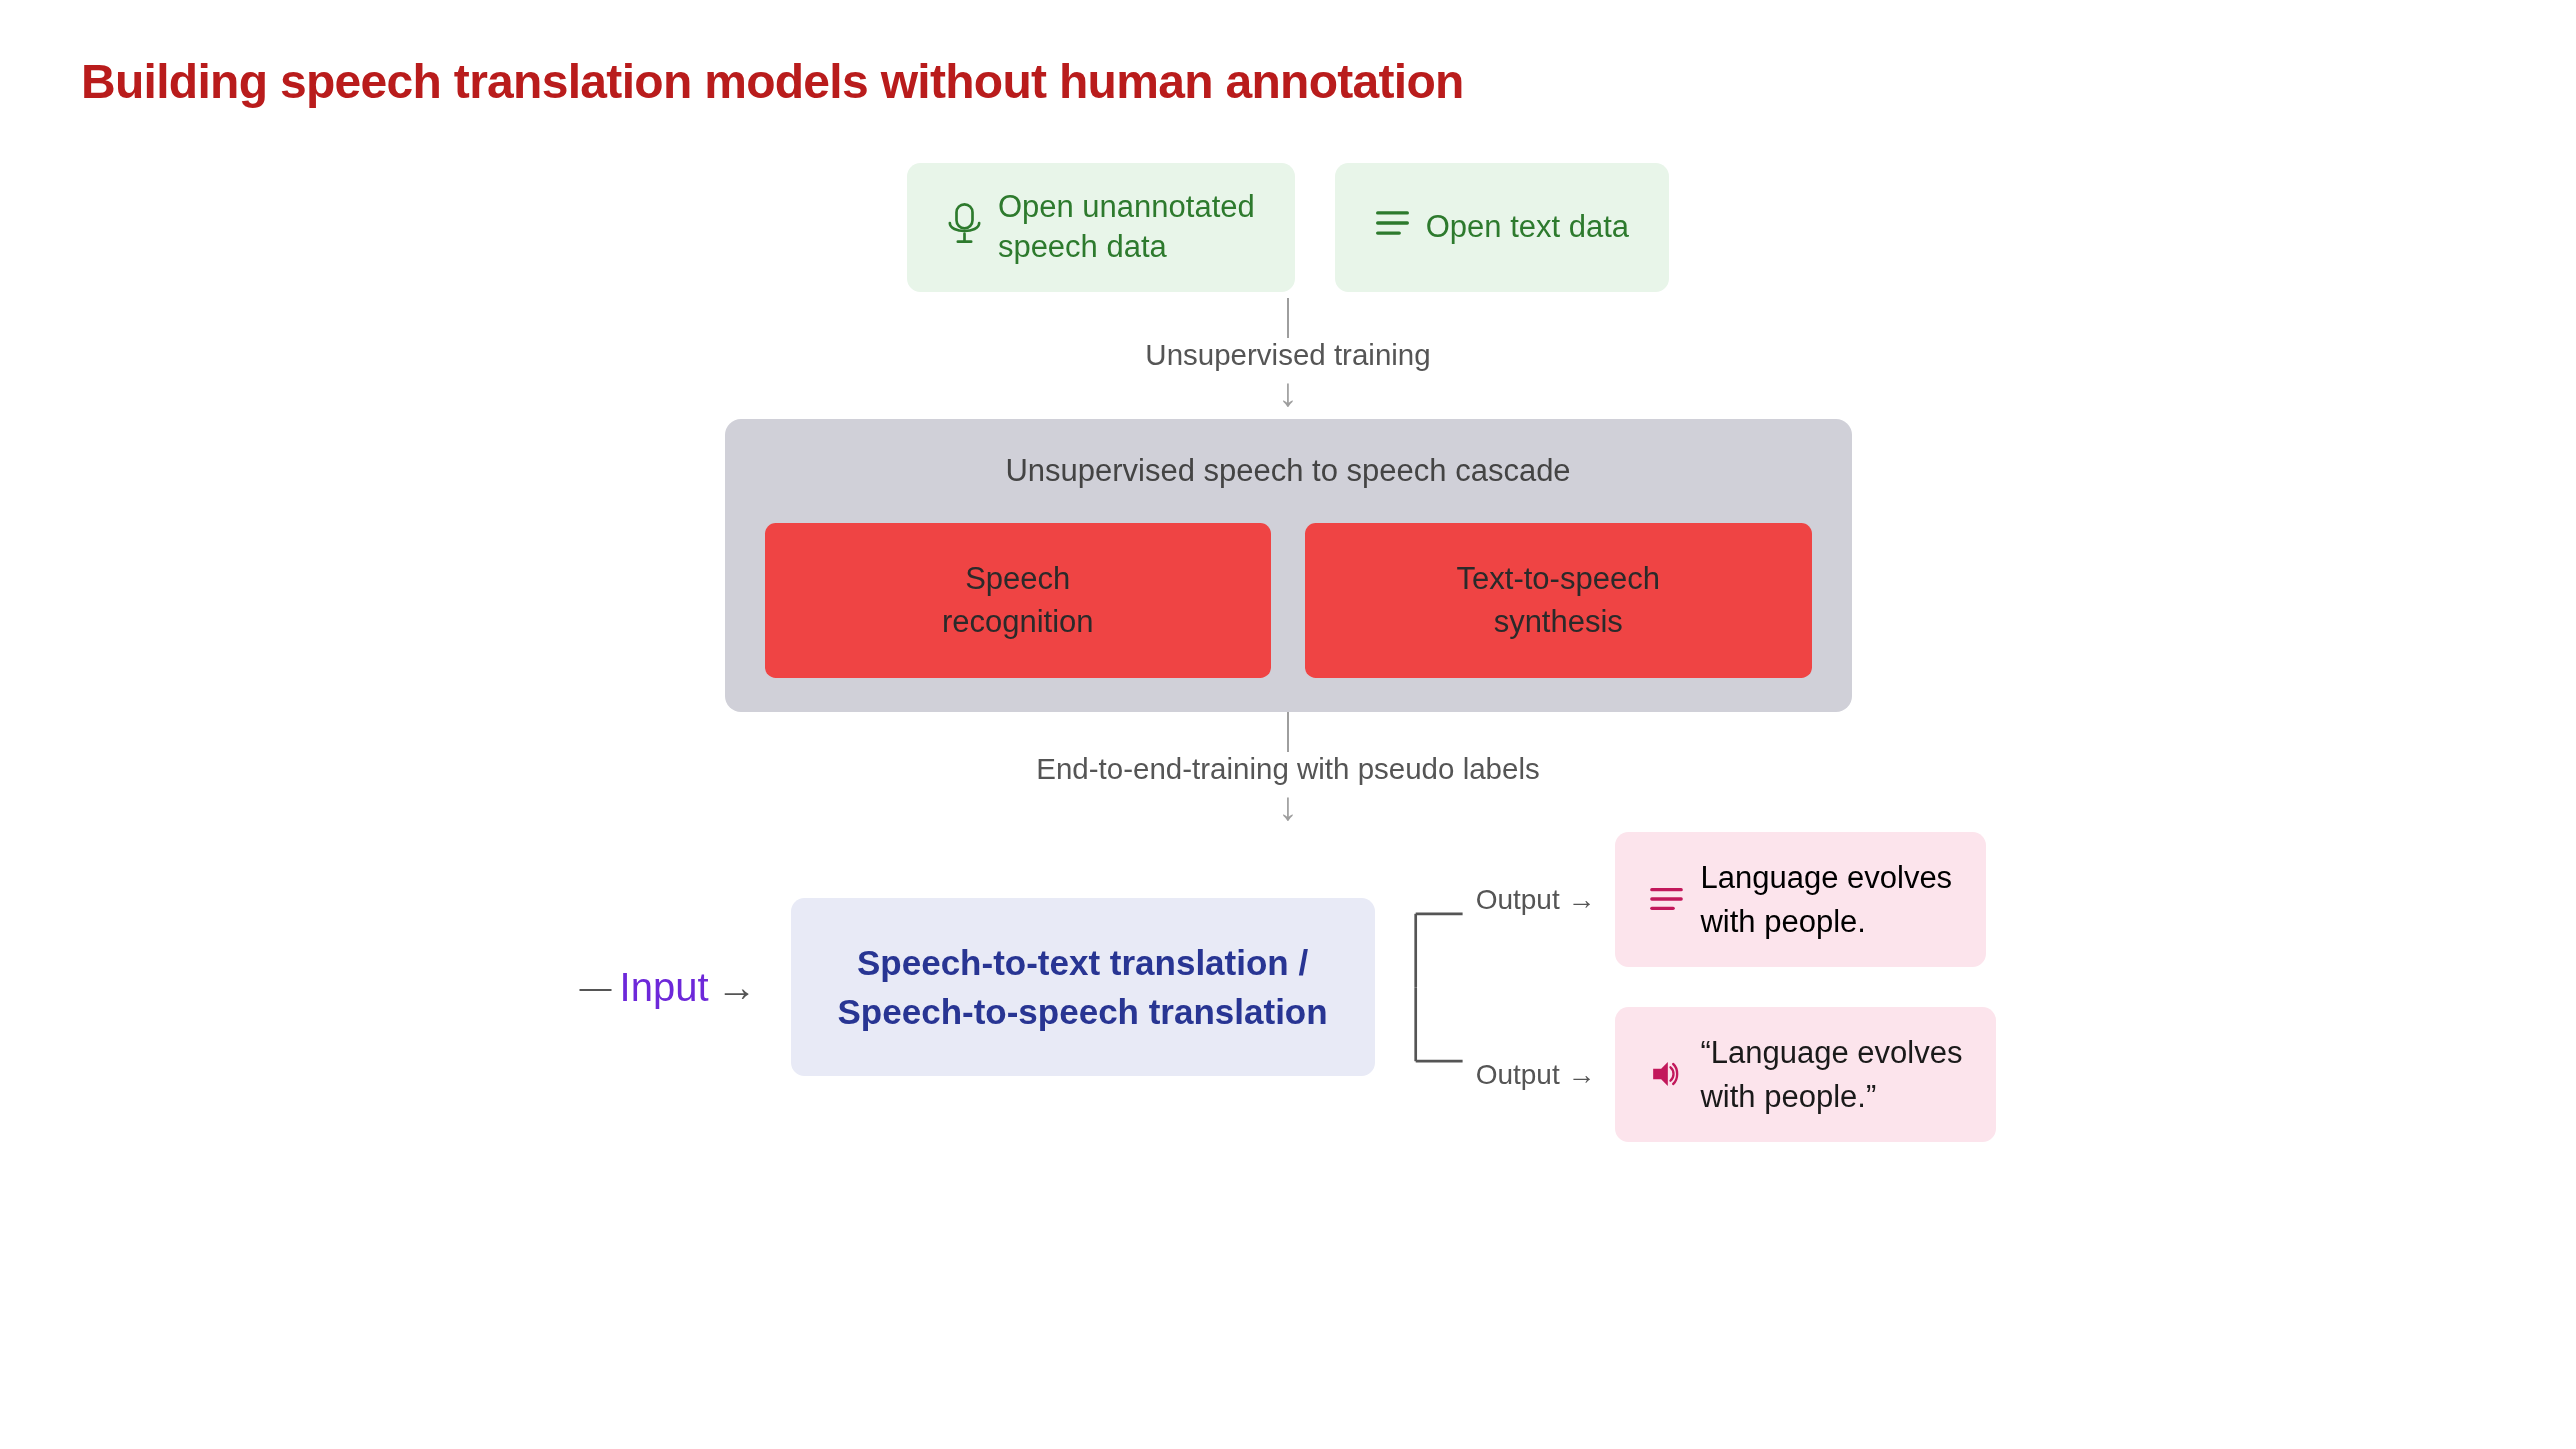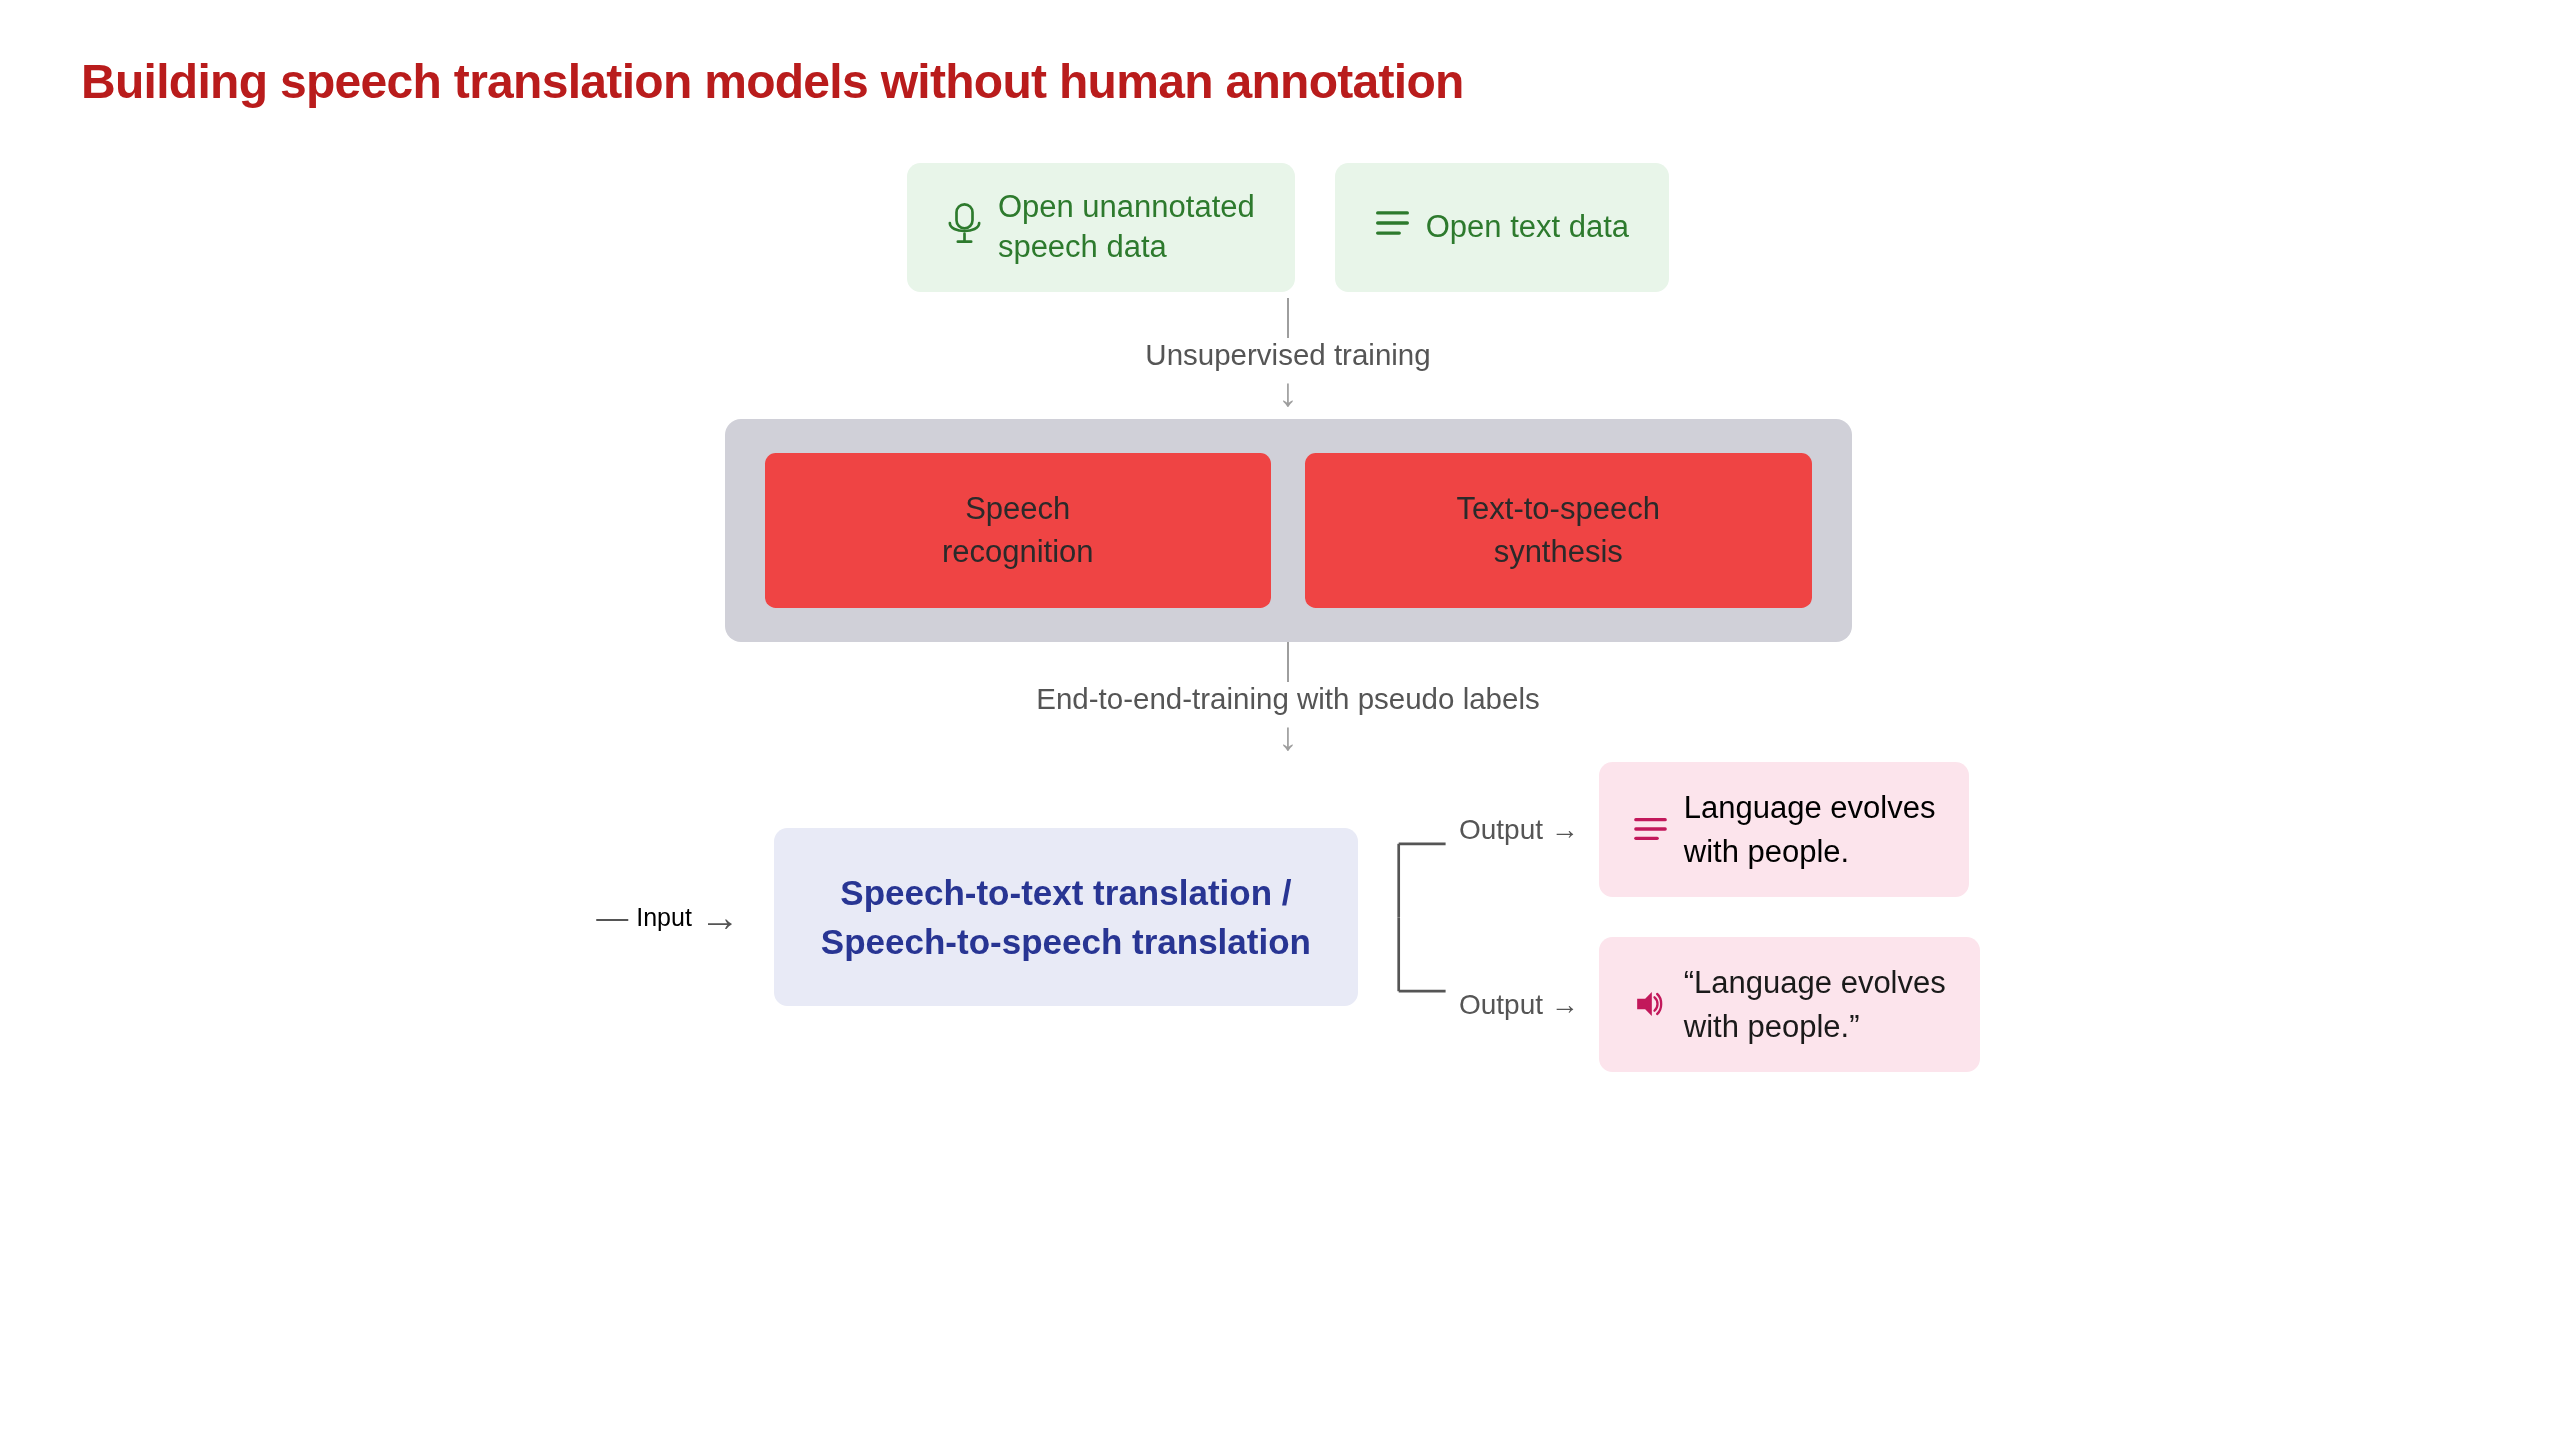--- a/index.html
+++ b/index.html
@@ -255,20 +255,21 @@
 
     <div style="display:flex; flex-direction:column; align-items:center; margin: 6.7px 0 0 0;">
       <div class="vline" style="height:40px;"></div>
     </div>
 
     <div class="connector-label" style="font-size:29.5px; color:#555; margin:0;">Unsupervised training</div>
 
     <div class="arrow-down">↓</div>
 
     <div class="cascade-box">
+      <div class="cascade-title">Unsupervised speech to speech cascade</div>
       <div class="cascade-inner">
         <div class="cascade-item" style="white-space: pre-line;">Speech
 recognition</div>
         <div class="cascade-item" style="white-space: pre-line;">Text-to-speech
 synthesis</div>
       </div>
     </div>
 
     <div style="display:flex; flex-direction:column; align-items:center; margin: 0;">
       <div class="vline" style="height:40px;"></div>
@@ -276,21 +277,21 @@
 
     <div class="connector-label" style="font-size:29.5px; color:#555; margin: 0;">End-to-end-training with pseudo labels</div>
 
     <div class="arrow-down">↓</div>
 
     <div class="bottom-section" style="display:flex; align-items:center; gap:34px; width:1476px; justify-content:center;">
 
 
       <div class="arrow-right-label">
         <span style="font-size:32px; color:#555;">—</span>
-        <span style="font-size:25px; color:#000000;">Input</span>
+        <span style="font-size:40px; color:#6d28d9;">Input</span>
         <span style="font-size:40px; color:#555;">→</span>
       </div>
 
       <div class="translation-box">
         <div class="translation-text" style="white-space: pre-line;">Speech-to-text translation /
 Speech-to-speech translation</div>
       </div>
 
       <div style="display:flex; align-items:center; gap:0;">
 

